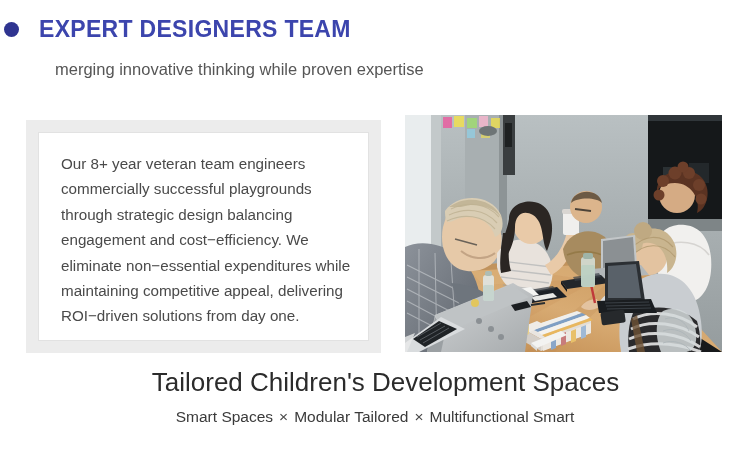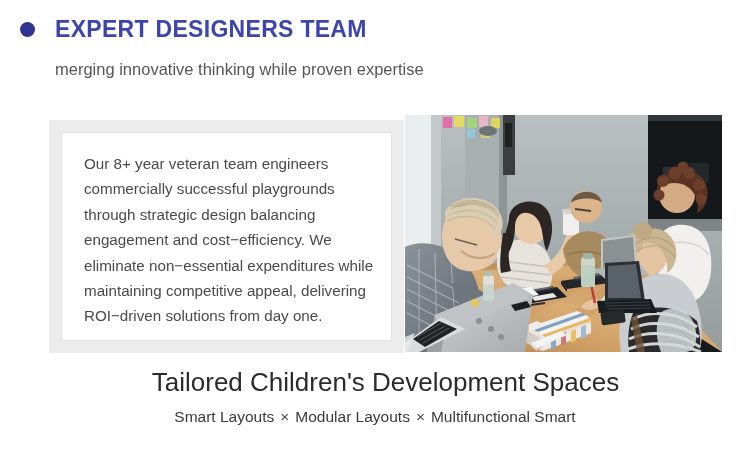--- a/index.html
+++ b/index.html
@@ -20,21 +20,21 @@
   }
 
   
   .header {
     position: absolute;
     left: 0; top: 0;
     width: 750px;
   }
   .title-row {
     position: absolute;
-    left: 20px;
+    left: 4px;
     top: 16px;
     display: flex;
     align-items: center;
   }
   .bullet {
     width: 15px;
     height: 15px;
     border-radius: 50%;
     background: #2f3490;
     flex: 0 0 auto;
@@ -52,21 +52,21 @@
     left: 55px;
     top: 60px;
     font-size: 16.5px;
     color: #565656;
     white-space: nowrap;
   }
 
   
   .panel {
     position: absolute;
-    left: 49px;
+    left: 26px;
     top: 120px;
     width: 355px;
     height: 233px;
     background: #ececec;
   }
   .card {
     position: absolute;
     left: 12px;
     top: 12px;
     width: 331px;
@@ -388,17 +388,17 @@
         <path d="M 258 228 C 268 224 280 228 286 236"></path>
       </g>
 
       <path d="M 232 200 L 240 237 L 232 237 L 226 204 Z" fill="#6d5135" opacity="0.8"></path>
     </svg>
   </div>
 
   <div class="bottom">
     <div class="headline">Tailored Children's Development Spaces</div>
     <div class="tagline">
-      <span>Smart Layouts</span><span class="sep">×</span><span>Modular Layouts</span><span class="sep">×</span><span>Multifunctional Smart</span>
+      <span>Smart Spaces</span><span class="sep">×</span><span>Modular Tailored</span><span class="sep">×</span><span>Multifunctional Smart</span>
     </div>
   </div>
 
 </div>
 
 </body></html>

